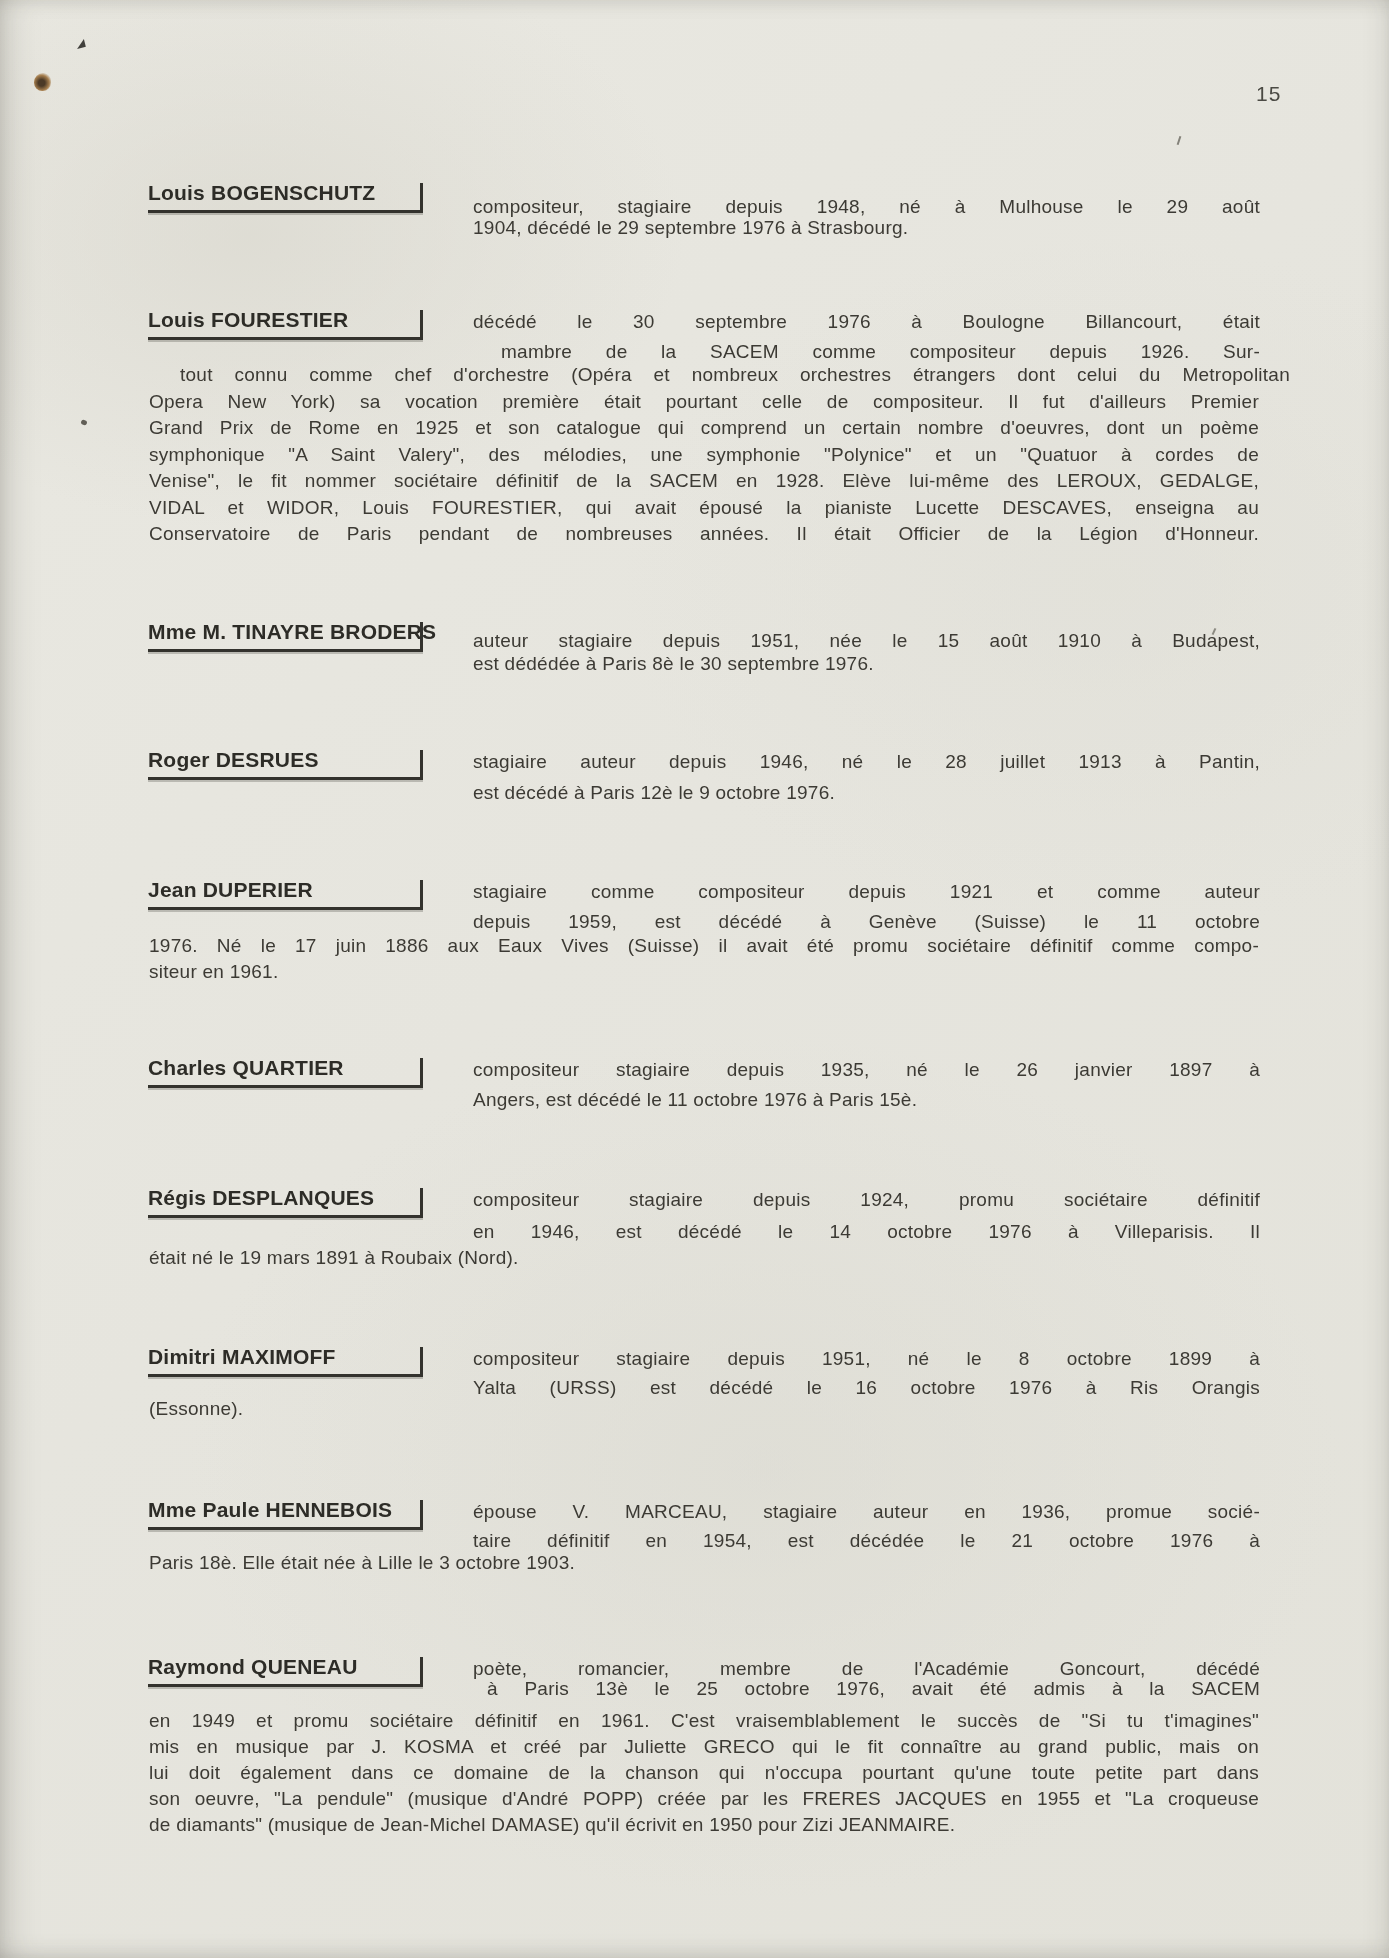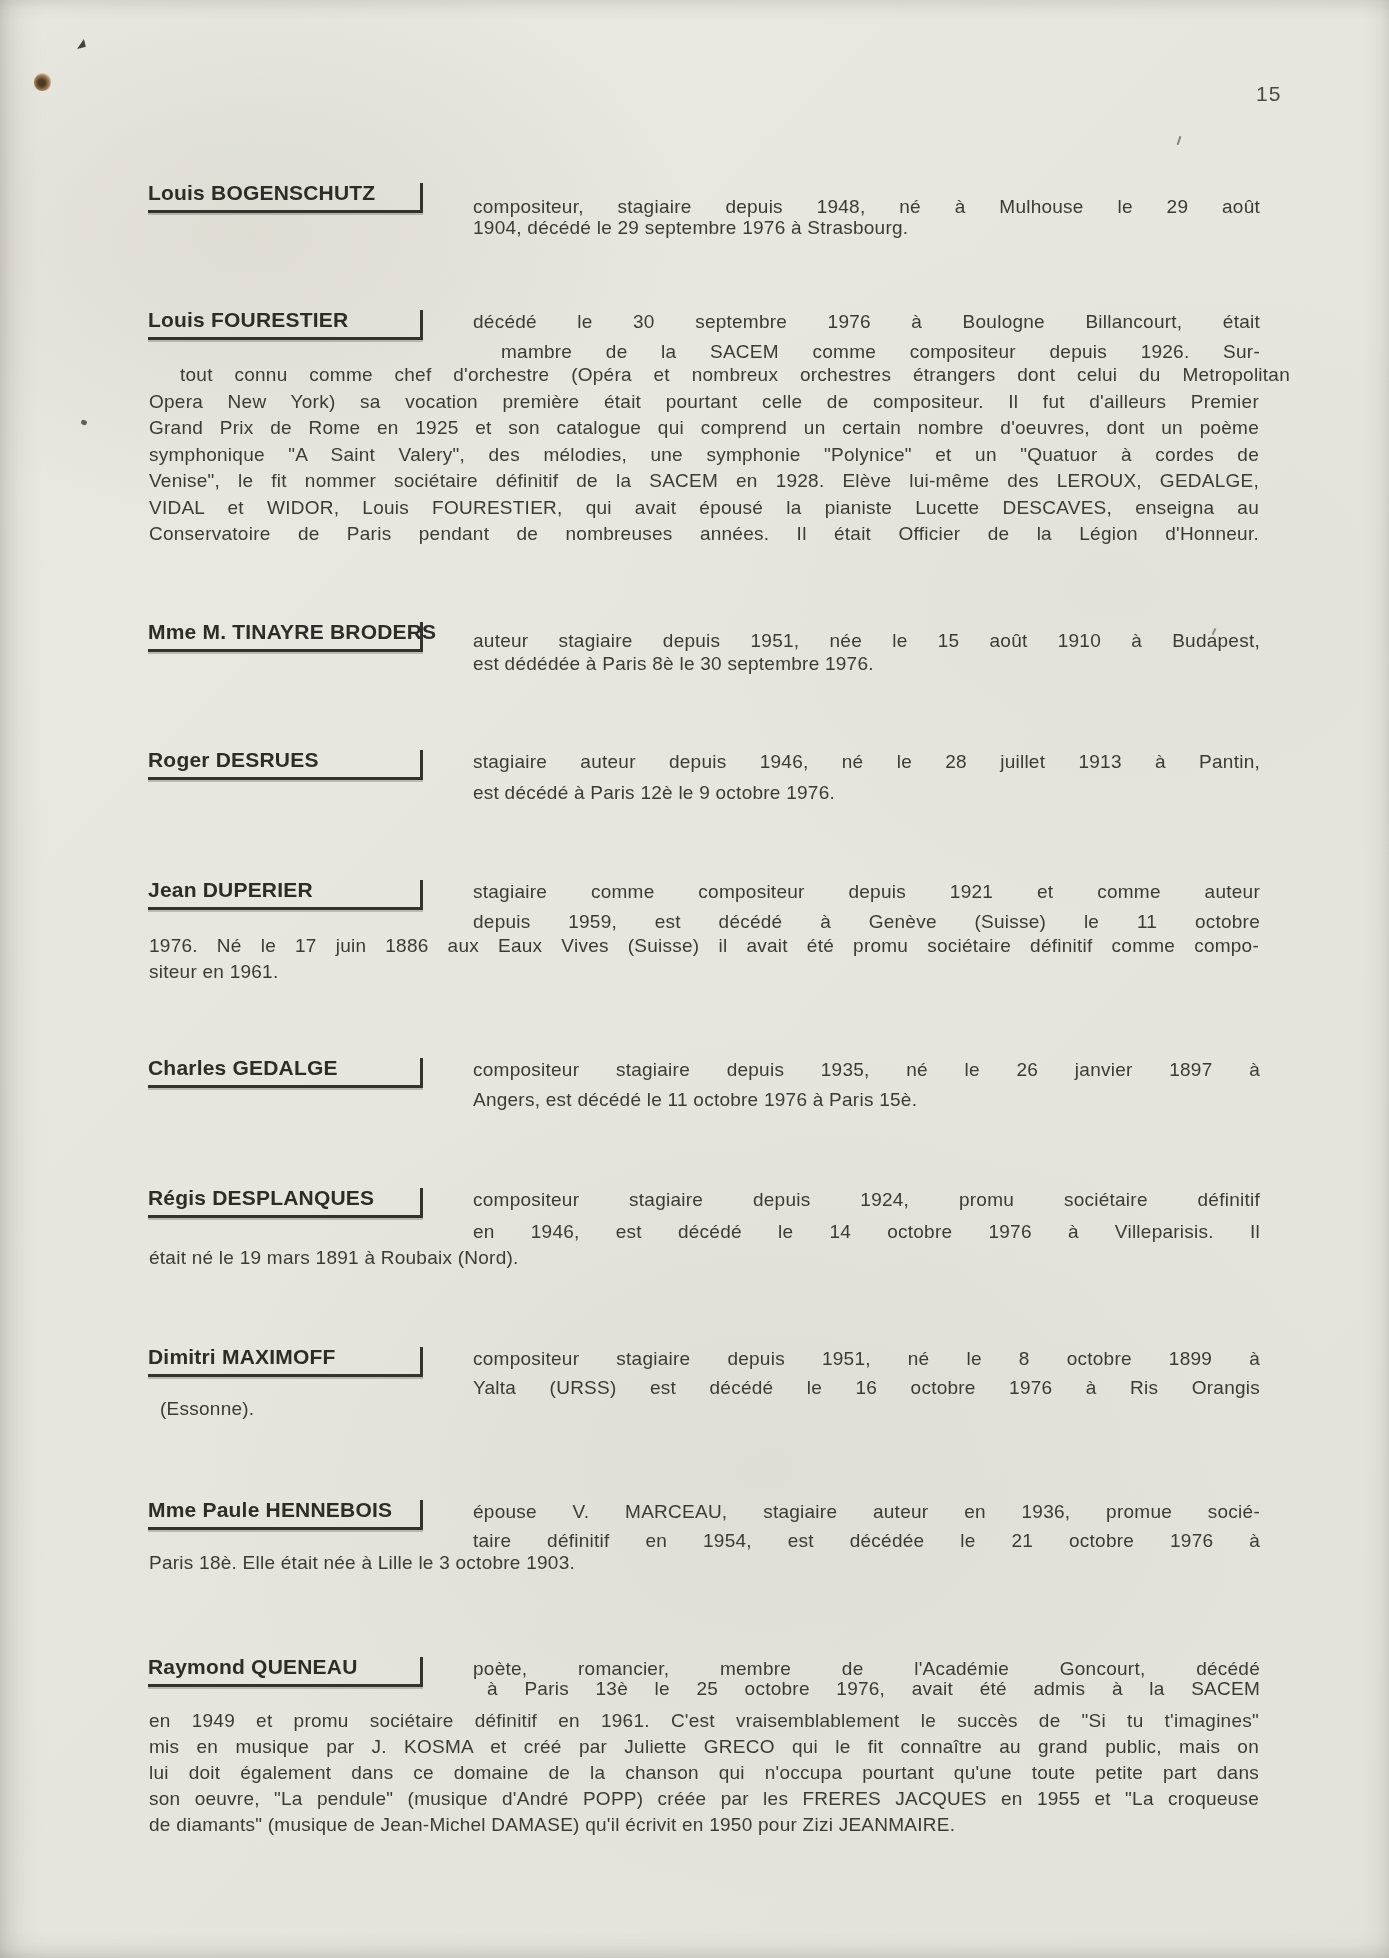--- a/index.html
+++ b/index.html
@@ -183,21 +183,21 @@
       <div class="rule"></div>
     </div>
     <p class="col-ln j" style="top:0;">stagiaire comme compositeur depuis 1921 et comme auteur</p>
     <p class="col-ln j" style="top:30px;">depuis 1959, est décédé à Genève (Suisse) le 11 octobre</p>
     <p class="full-ln j" style="top:54px;">1976. Né le 17 juin 1886 aux Eaux Vives (Suisse) il avait été promu sociétaire définitif comme compo-</p>
     <p class="full-ln" style="top:80px;">siteur en 1961.</p>
   </section>
 
   <section class="entry" style="top:1058px; height:70px;">
     <div class="nameblock">
-      <h2 class="name">Charles GEDALGE</h2>
+      <h2 class="name">Charles QUARTIER</h2>
       <div class="rule"></div>
     </div>
     <p class="col-ln j" style="top:0;">compositeur stagiaire depuis 1935, né le 26 janvier 1897 à</p>
     <p class="col-ln" style="top:30px;">Angers, est décédé le 11 octobre 1976 à Paris 15è.</p>
   </section>
 
   <section class="entry" style="top:1188px; height:95px;">
     <div class="nameblock">
       <h2 class="name">Régis DESPLANQUES</h2>
       <div class="rule"></div>
@@ -207,21 +207,21 @@
     <p class="full-ln" style="top:58px;">était né le 19 mars 1891 à Roubaix (Nord).</p>
   </section>
 
   <section class="entry" style="top:1347px; height:85px;">
     <div class="nameblock">
       <h2 class="name">Dimitri MAXIMOFF</h2>
       <div class="rule"></div>
     </div>
     <p class="col-ln j" style="top:0;">compositeur stagiaire depuis 1951, né le 8 octobre 1899 à</p>
     <p class="col-ln j" style="top:29px;">Yalta (URSS) est décédé le 16 octobre 1976 à Ris Orangis</p>
-    <p class="full-ln" style="top:50px;margin-left:11px;">(Essonne).</p>
+    <p class="full-ln" style="top:50px;">(Essonne).</p>
   </section>
 
   <section class="entry" style="top:1500px; height:85px;">
     <div class="nameblock">
       <h2 class="name">Mme Paule HENNEBOIS</h2>
       <div class="rule"></div>
     </div>
     <p class="col-ln j" style="top:0;">épouse V. MARCEAU, stagiaire auteur en 1936, promue socié-</p>
     <p class="col-ln j" style="top:29px;">taire définitif en 1954, est décédée le 21 octobre 1976 à</p>
     <p class="full-ln" style="top:51px;">Paris 18è. Elle était née à Lille le 3 octobre 1903.</p>

